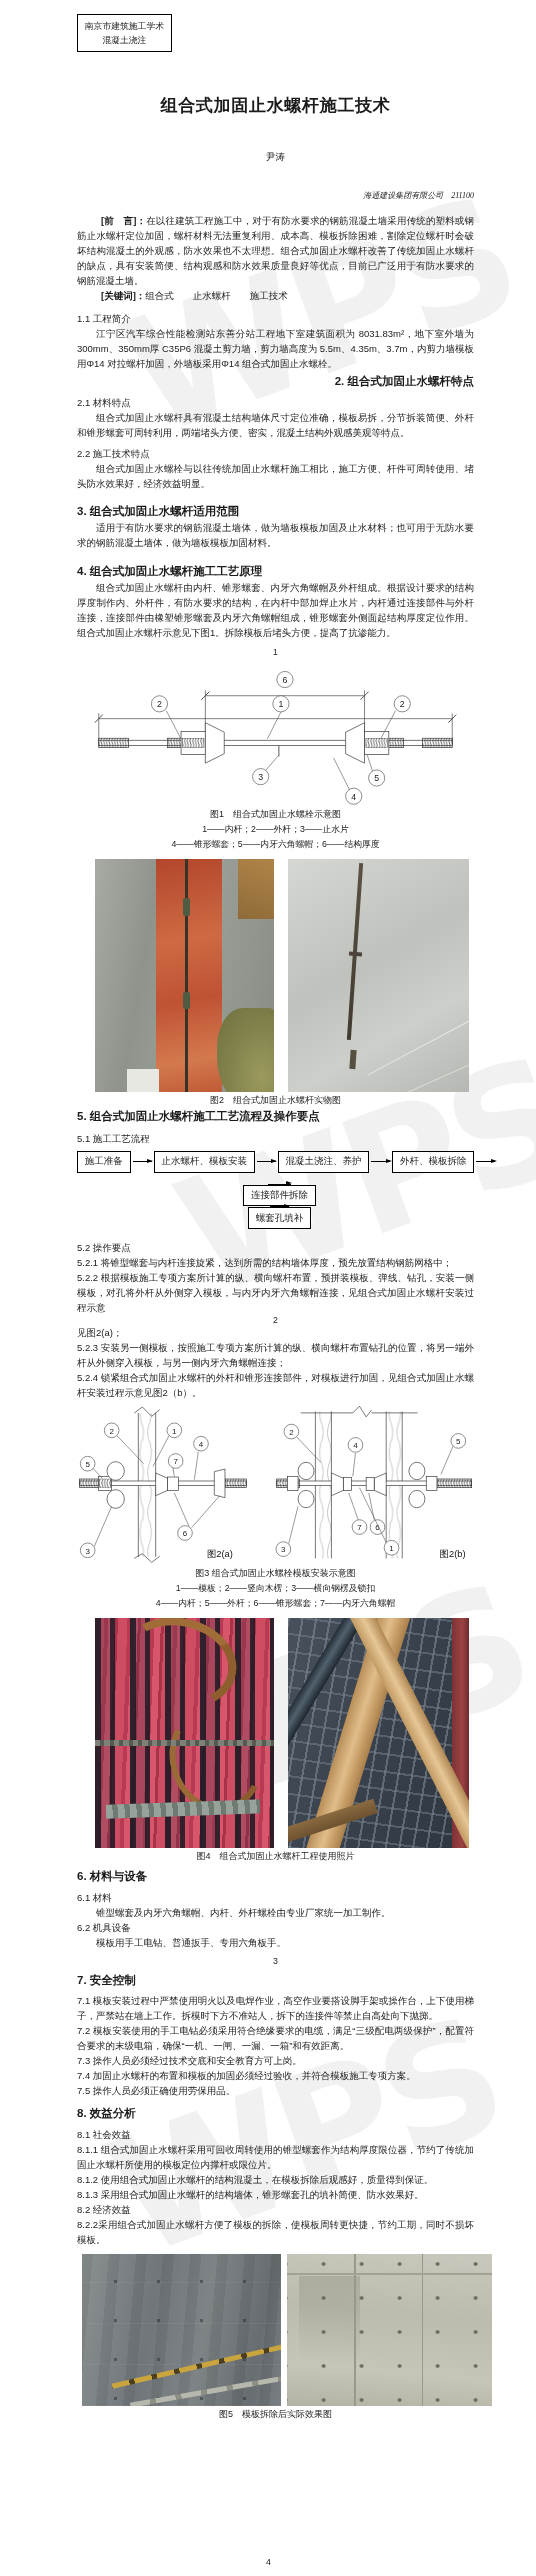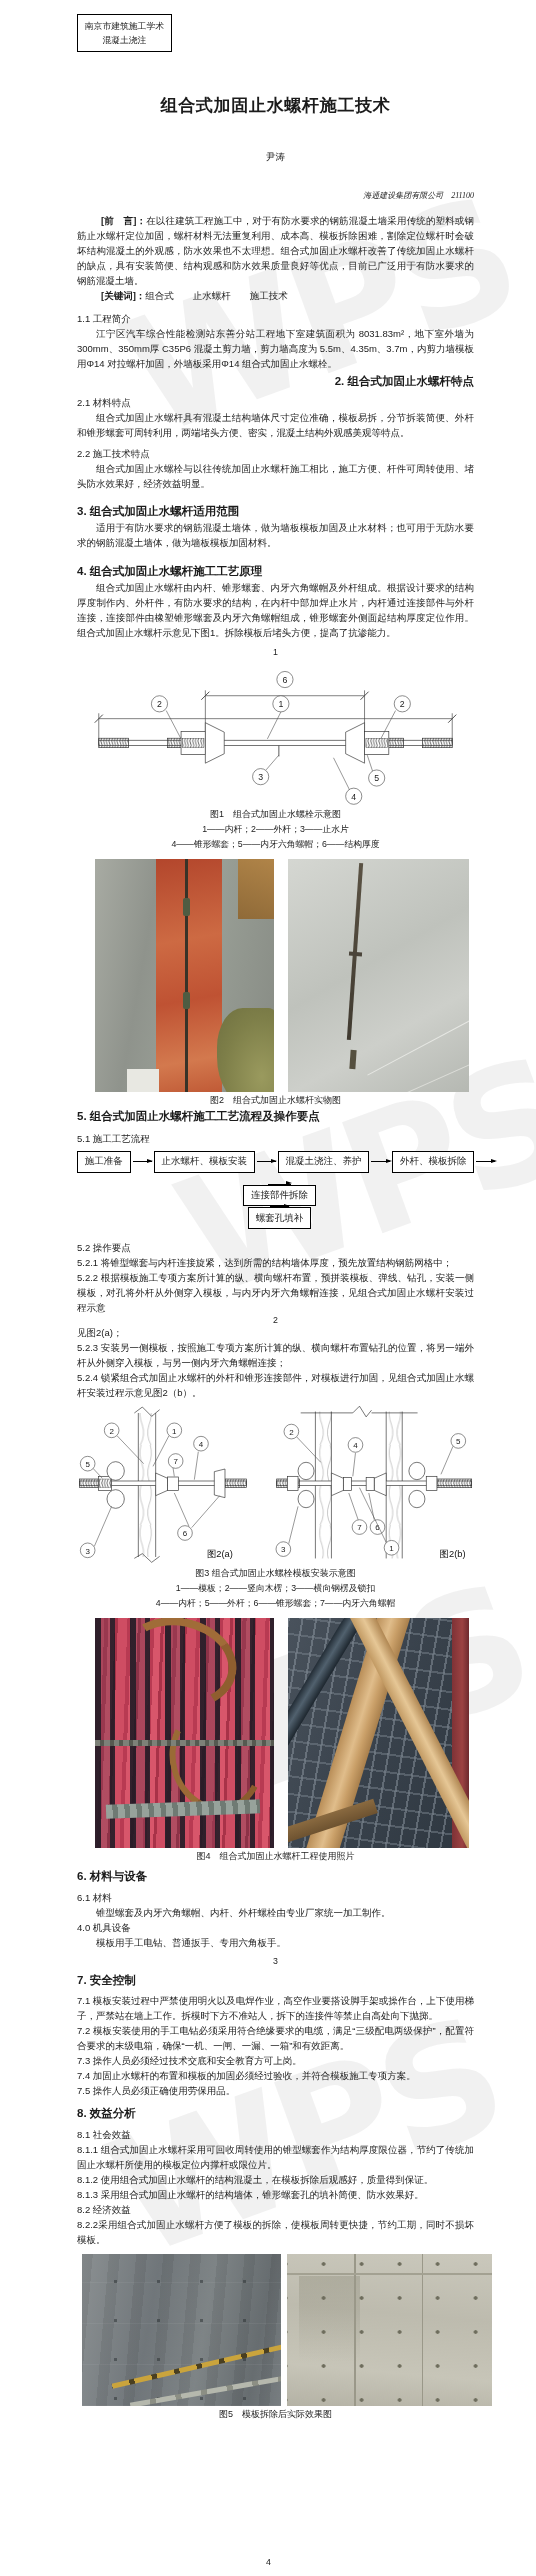--- a/index.html
+++ b/index.html
@@ -339,21 +339,21 @@
         <div class="beam1"></div>
         <div class="beam2"></div>
         <div class="plank2"></div>
       </div>
     </div>
     <p class="cap mt6">图4　组合式加固止水螺杆工程使用照片</p>
 
     <h2 class="h2x mt8">6. 材料与设备</h2>
     <p class="sub mt8">6.1 材料</p>
     <p class="bp ind">锥型螺套及内牙六角螺帽、内杆、外杆螺栓由专业厂家统一加工制作。</p>
-    <p class="sub">4.0 机具设备</p>
+    <p class="sub">6.2 机具设备</p>
     <p class="bp ind">模板用手工电钻、普通扳手、专用六角板手。</p>
 
     <p class="pgn mt10">3</p>
 
     <h2 class="h2x mt10">7. 安全控制</h2>
     <p class="bp mt8">7.1 模板安装过程中严禁使用明火以及电焊作业，高空作业要搭设脚手架或操作台，上下使用梯子，严禁站在墙上工作。拆模时下方不准站人，拆下的连接件等禁止自高处向下抛掷。</p>
     <p class="bp">7.2 模板安装使用的手工电钻必须采用符合绝缘要求的电缆，满足“三级配电两级保护”，配置符合要求的末级电箱，确保“一机、一闸、一漏、一箱”和有效距离。</p>
     <p class="bp">7.3 操作人员必须经过技术交底和安全教育方可上岗。</p>
     <p class="bp">7.4 加固止水螺杆的布置和模板的加固必须经过验收，并符合模板施工专项方案。</p>
     <p class="bp">7.5 操作人员必须正确使用劳保用品。</p>

